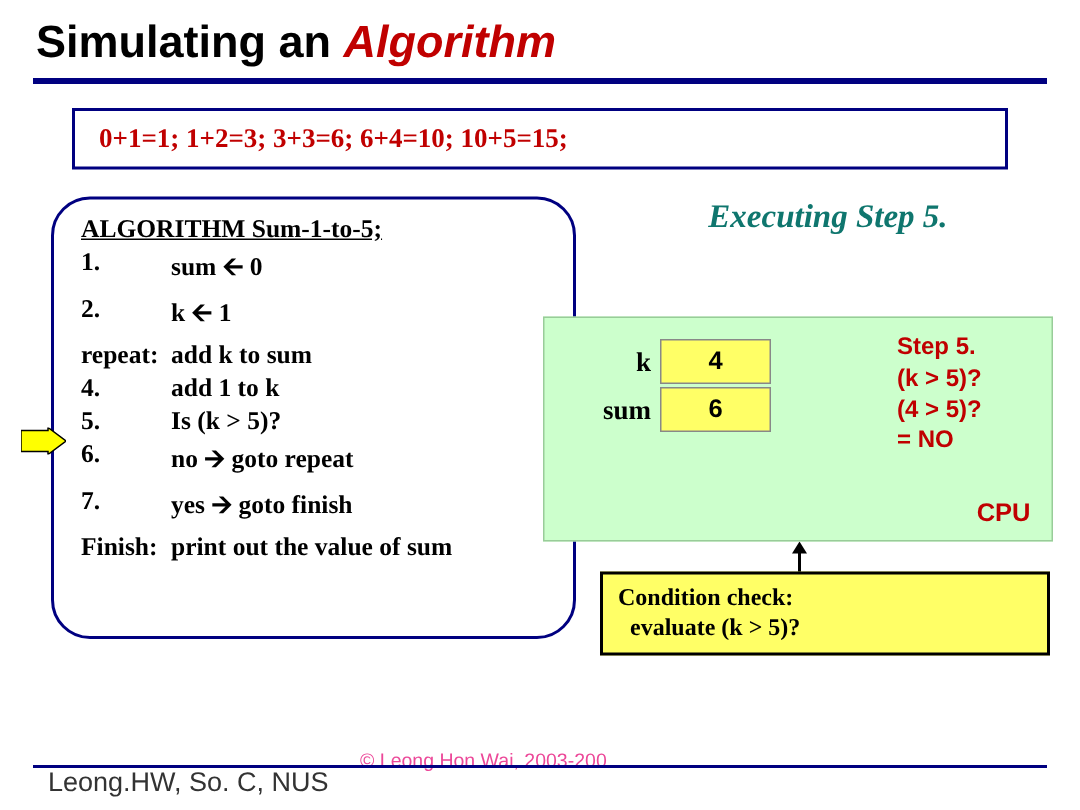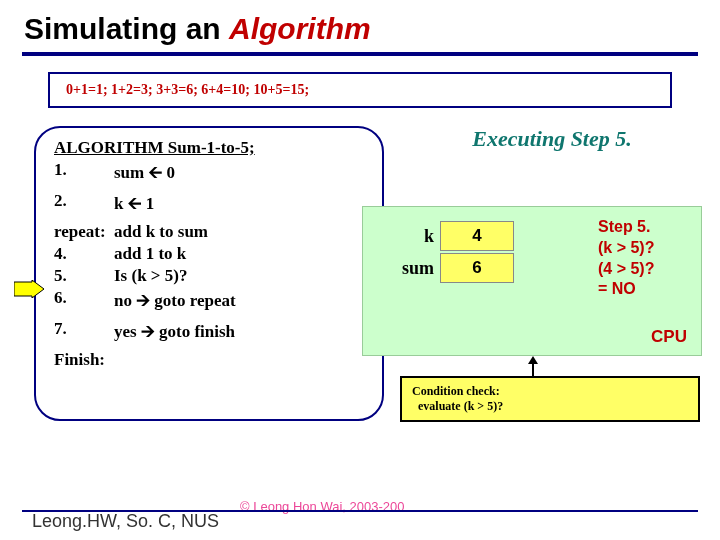--- a/index.html
+++ b/index.html
@@ -23,21 +23,21 @@
   .hr {
     height: 4px;
     background: #000080;
     margin: 0 22px 16px 22px;
   }
   .sequence-box {
     border: 2px solid #000080;
     margin: 0 48px 18px 48px;
     padding: 8px 16px;
     background: #fff;
-    font-size: 14px;
+    font-size: 18px;
     color: #c00000;
     font-weight: bold;
     font-family: 'Times New Roman', serif;
   }
   .content-area {
     position: relative;
     margin: 0 22px;
     height: 330px;
   }
   .algo-box {
@@ -137,21 +137,21 @@
   .pointer-arrow svg { display: block; }
   .condition-box {
     position: absolute;
     left: 378px;
     top: 250px;
     width: 300px;
     border: 2px solid #000;
     background: #ffff66;
     padding: 6px 10px;
     font-family: 'Times New Roman', serif;
-    font-size: 12px;
+    font-size: 16px;
     font-weight: bold;
     line-height: 1.25;
   }
   .vert-arrow {
     position: absolute;
     left: 510px;
     top: 232px;
     height: 20px;
     width: 2px;
   }
@@ -218,20 +218,21 @@
     <div class="step">
       <span class="num">6.</span>
       <span><span>  no </span><span class="arrow">🡪</span><span> goto repeat</span></span>
     </div>
     <div class="step">
       <span class="num">7.</span>
       <span><span>  yes </span><span class="arrow">🡪</span><span> goto finish</span></span>
     </div>
     <div class="step">
       <span class="num">Finish:</span>
+      <span>print out the value of sum</span>
     </div>
   </div>
 
   <div class="pointer-arrow">
     <svg width="30" height="18">
         <polygon points="0,2 18,2 18,0 30,9 18,18 18,16 0,16" fill="#ffff00" stroke="#000" stroke-width="1"></polygon>
       </svg>
   </div>
 
   <div class="right-top">

